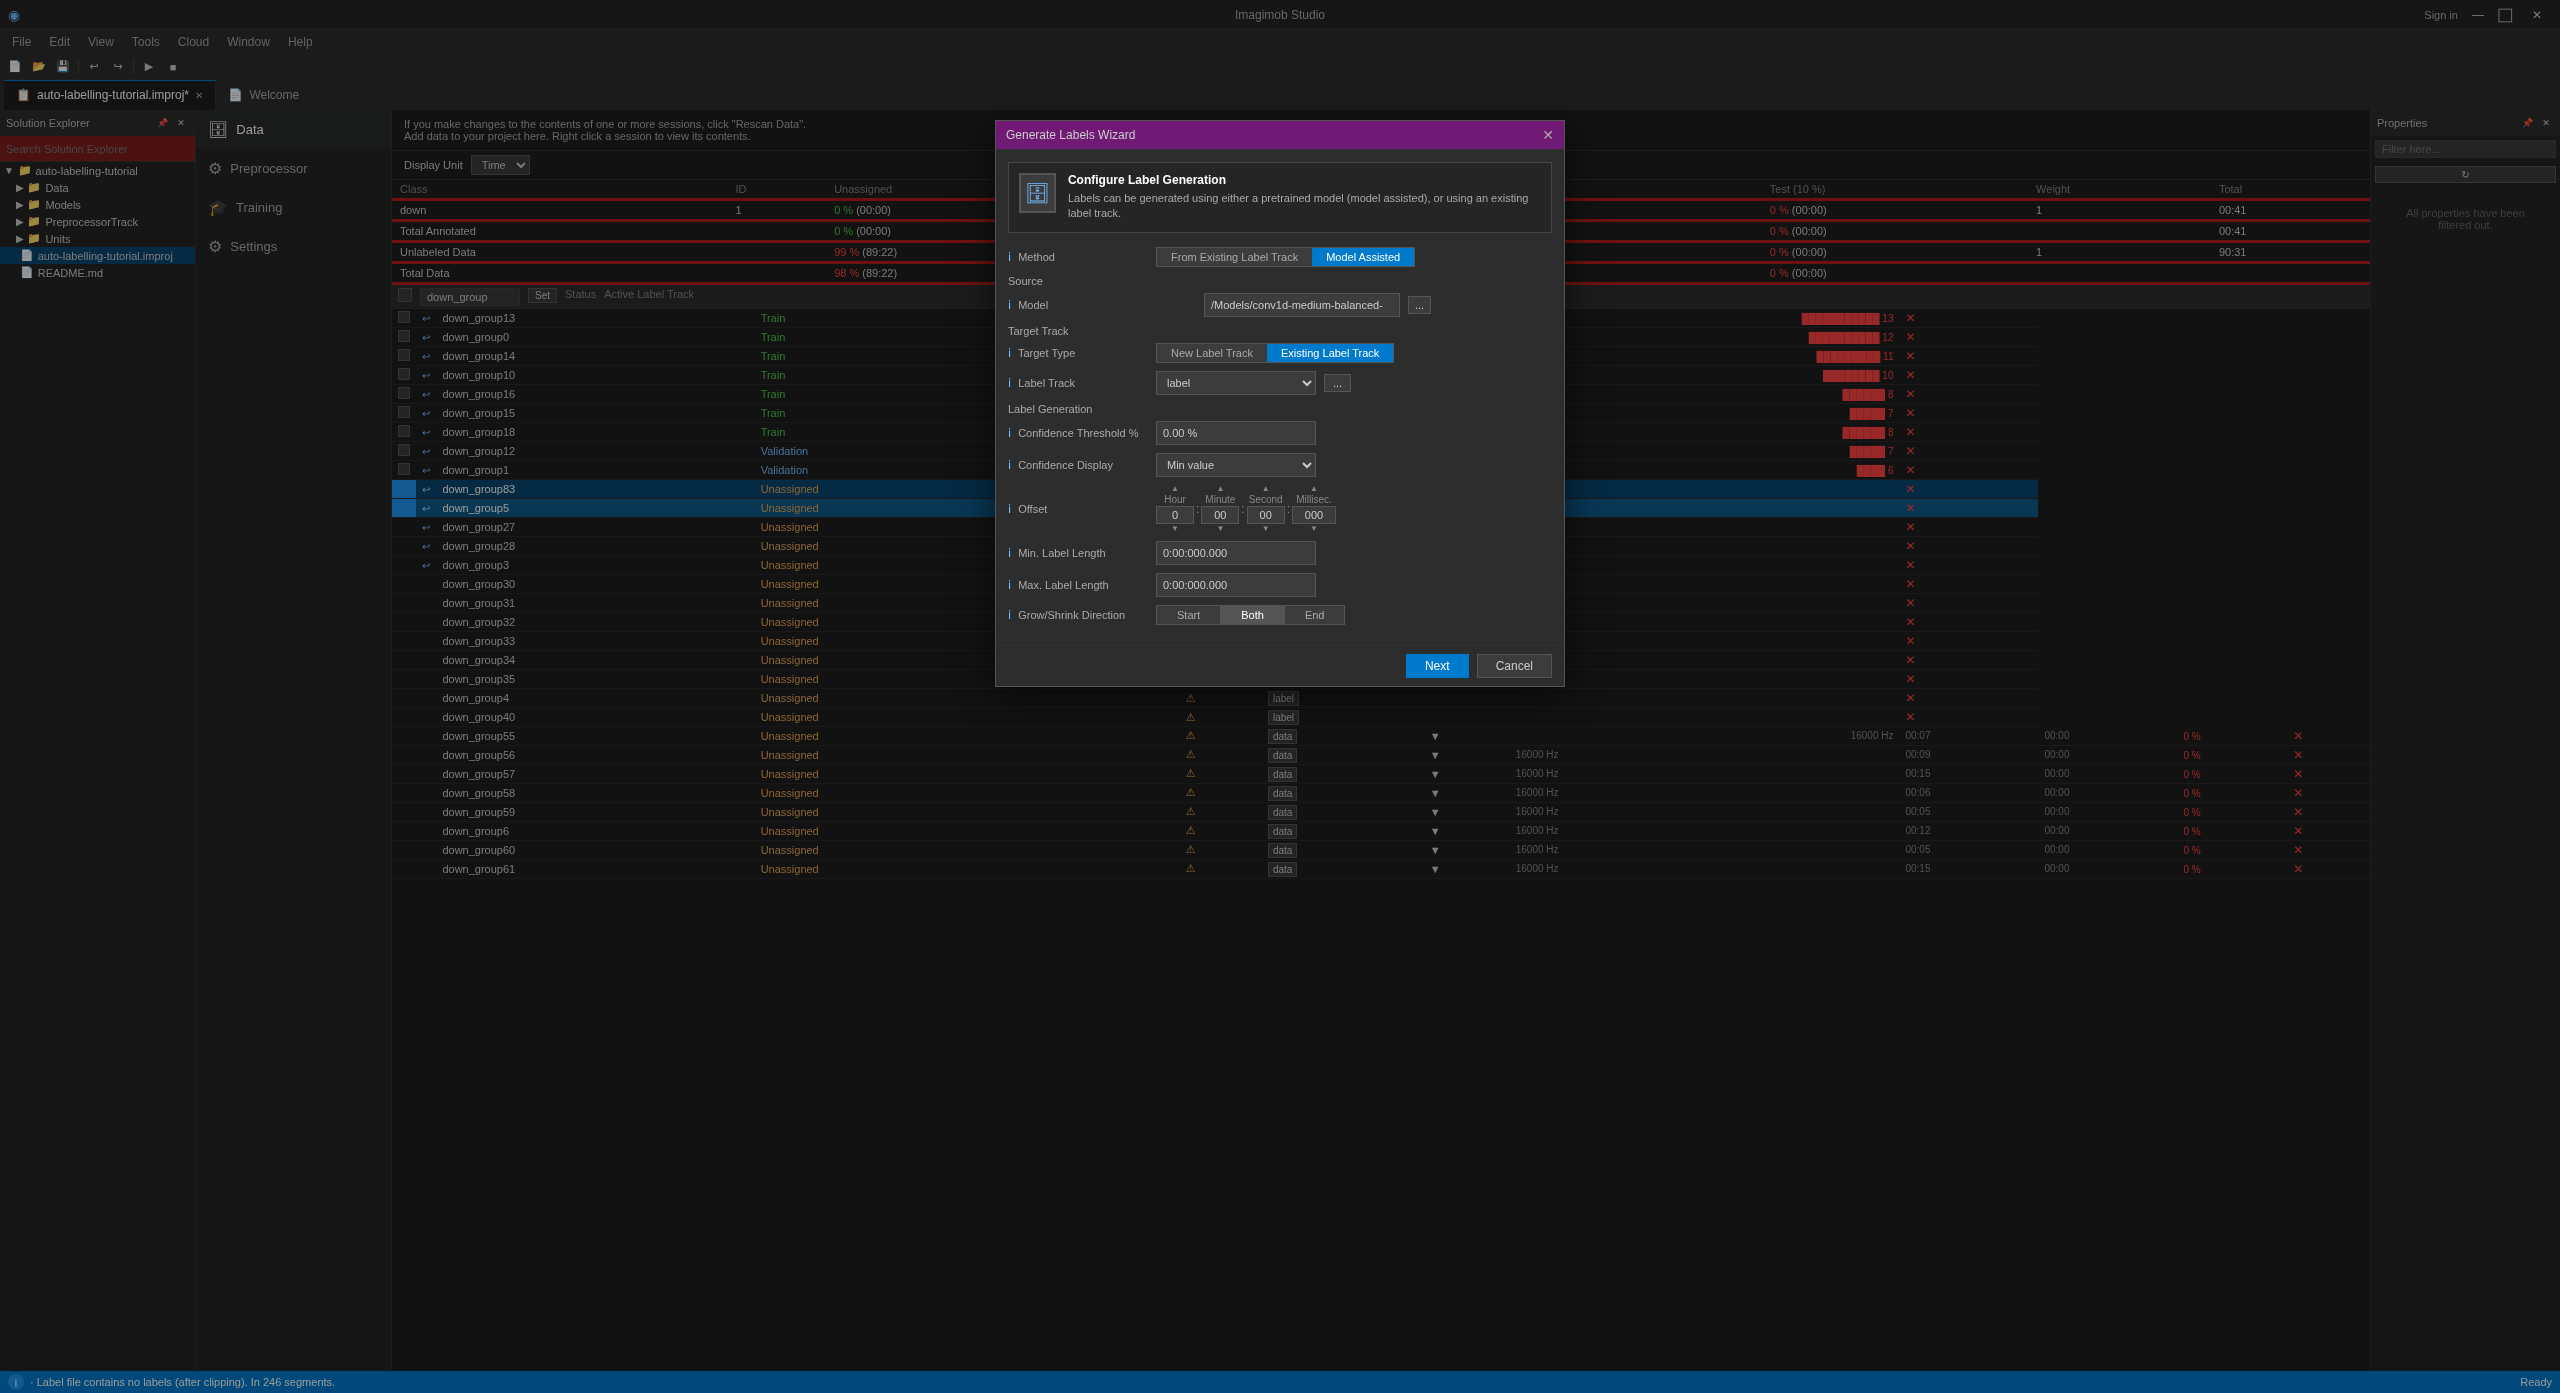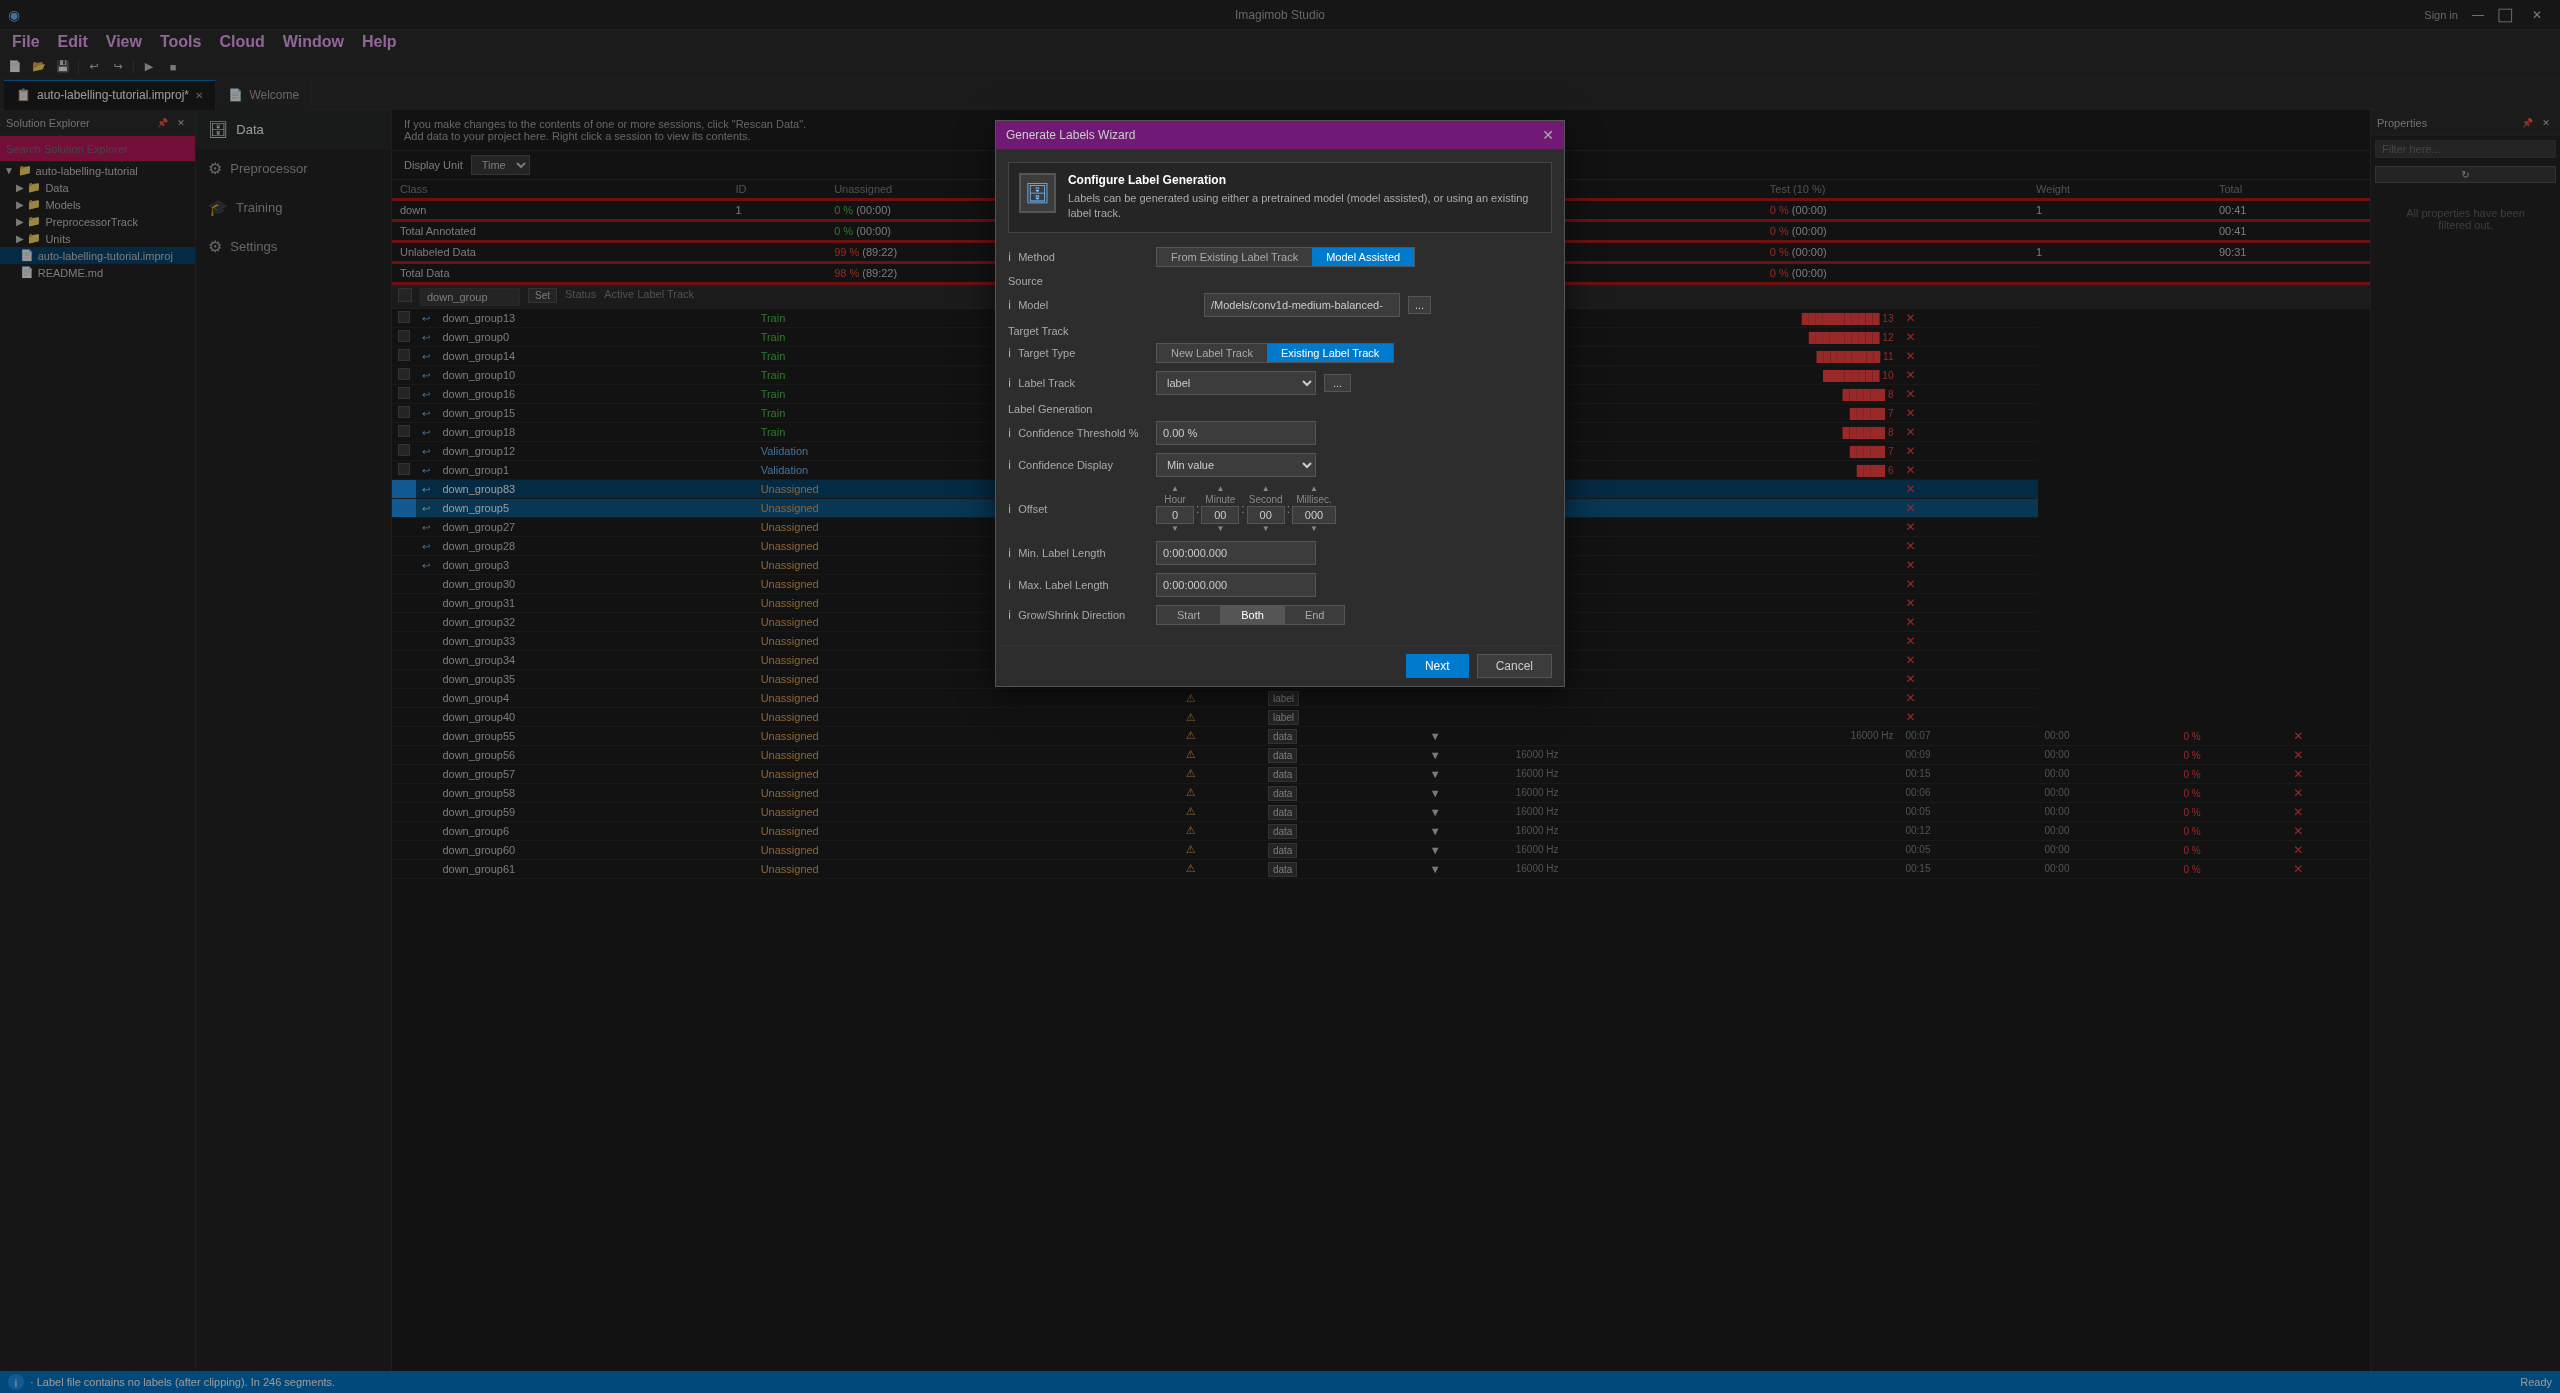--- a/index.html
+++ b/index.html
@@ -46,24 +46,23 @@
       height: 24px;
       background: #2d2d2d;
       display: flex;
       align-items: center;
       padding: 0 4px;
       gap: 2px;
       border-bottom: 1px solid #333;
     }
     .menu-item {
       padding: 2px 8px;
-      font-size: 16px;
-      color: #f0abfc;
+      font-size: 12px;
+      color: #a3a3a3;
       cursor: pointer;
-      font-weight: bold;
     }
     .toolbar {
       height: 26px;
       background: #2d2d2d;
       display: flex;
       align-items: center;
       padding: 0 4px;
       gap: 2px;
       border-bottom: 1px solid #333;
     }
@@ -98,21 +97,21 @@
       align-items: center;
       justify-content: space-between;
       padding: 0 6px;
       font-size: 11px;
       color: #ccc;
       border-bottom: 1px solid #333;
     }
     .panel-header-title { font-size: 11px; color: #bbb; }
     .search-box {
       height: 26px;
-      background: #be185d;
+      background: #7f1d1d;
       border: none;
       border-bottom: 1px solid #333;
       padding: 2px 6px;
       color: #ccc;
       width: 100%;
       font-size: 11px;
     }
     .tree-item {
       display: flex;
       align-items: center;

